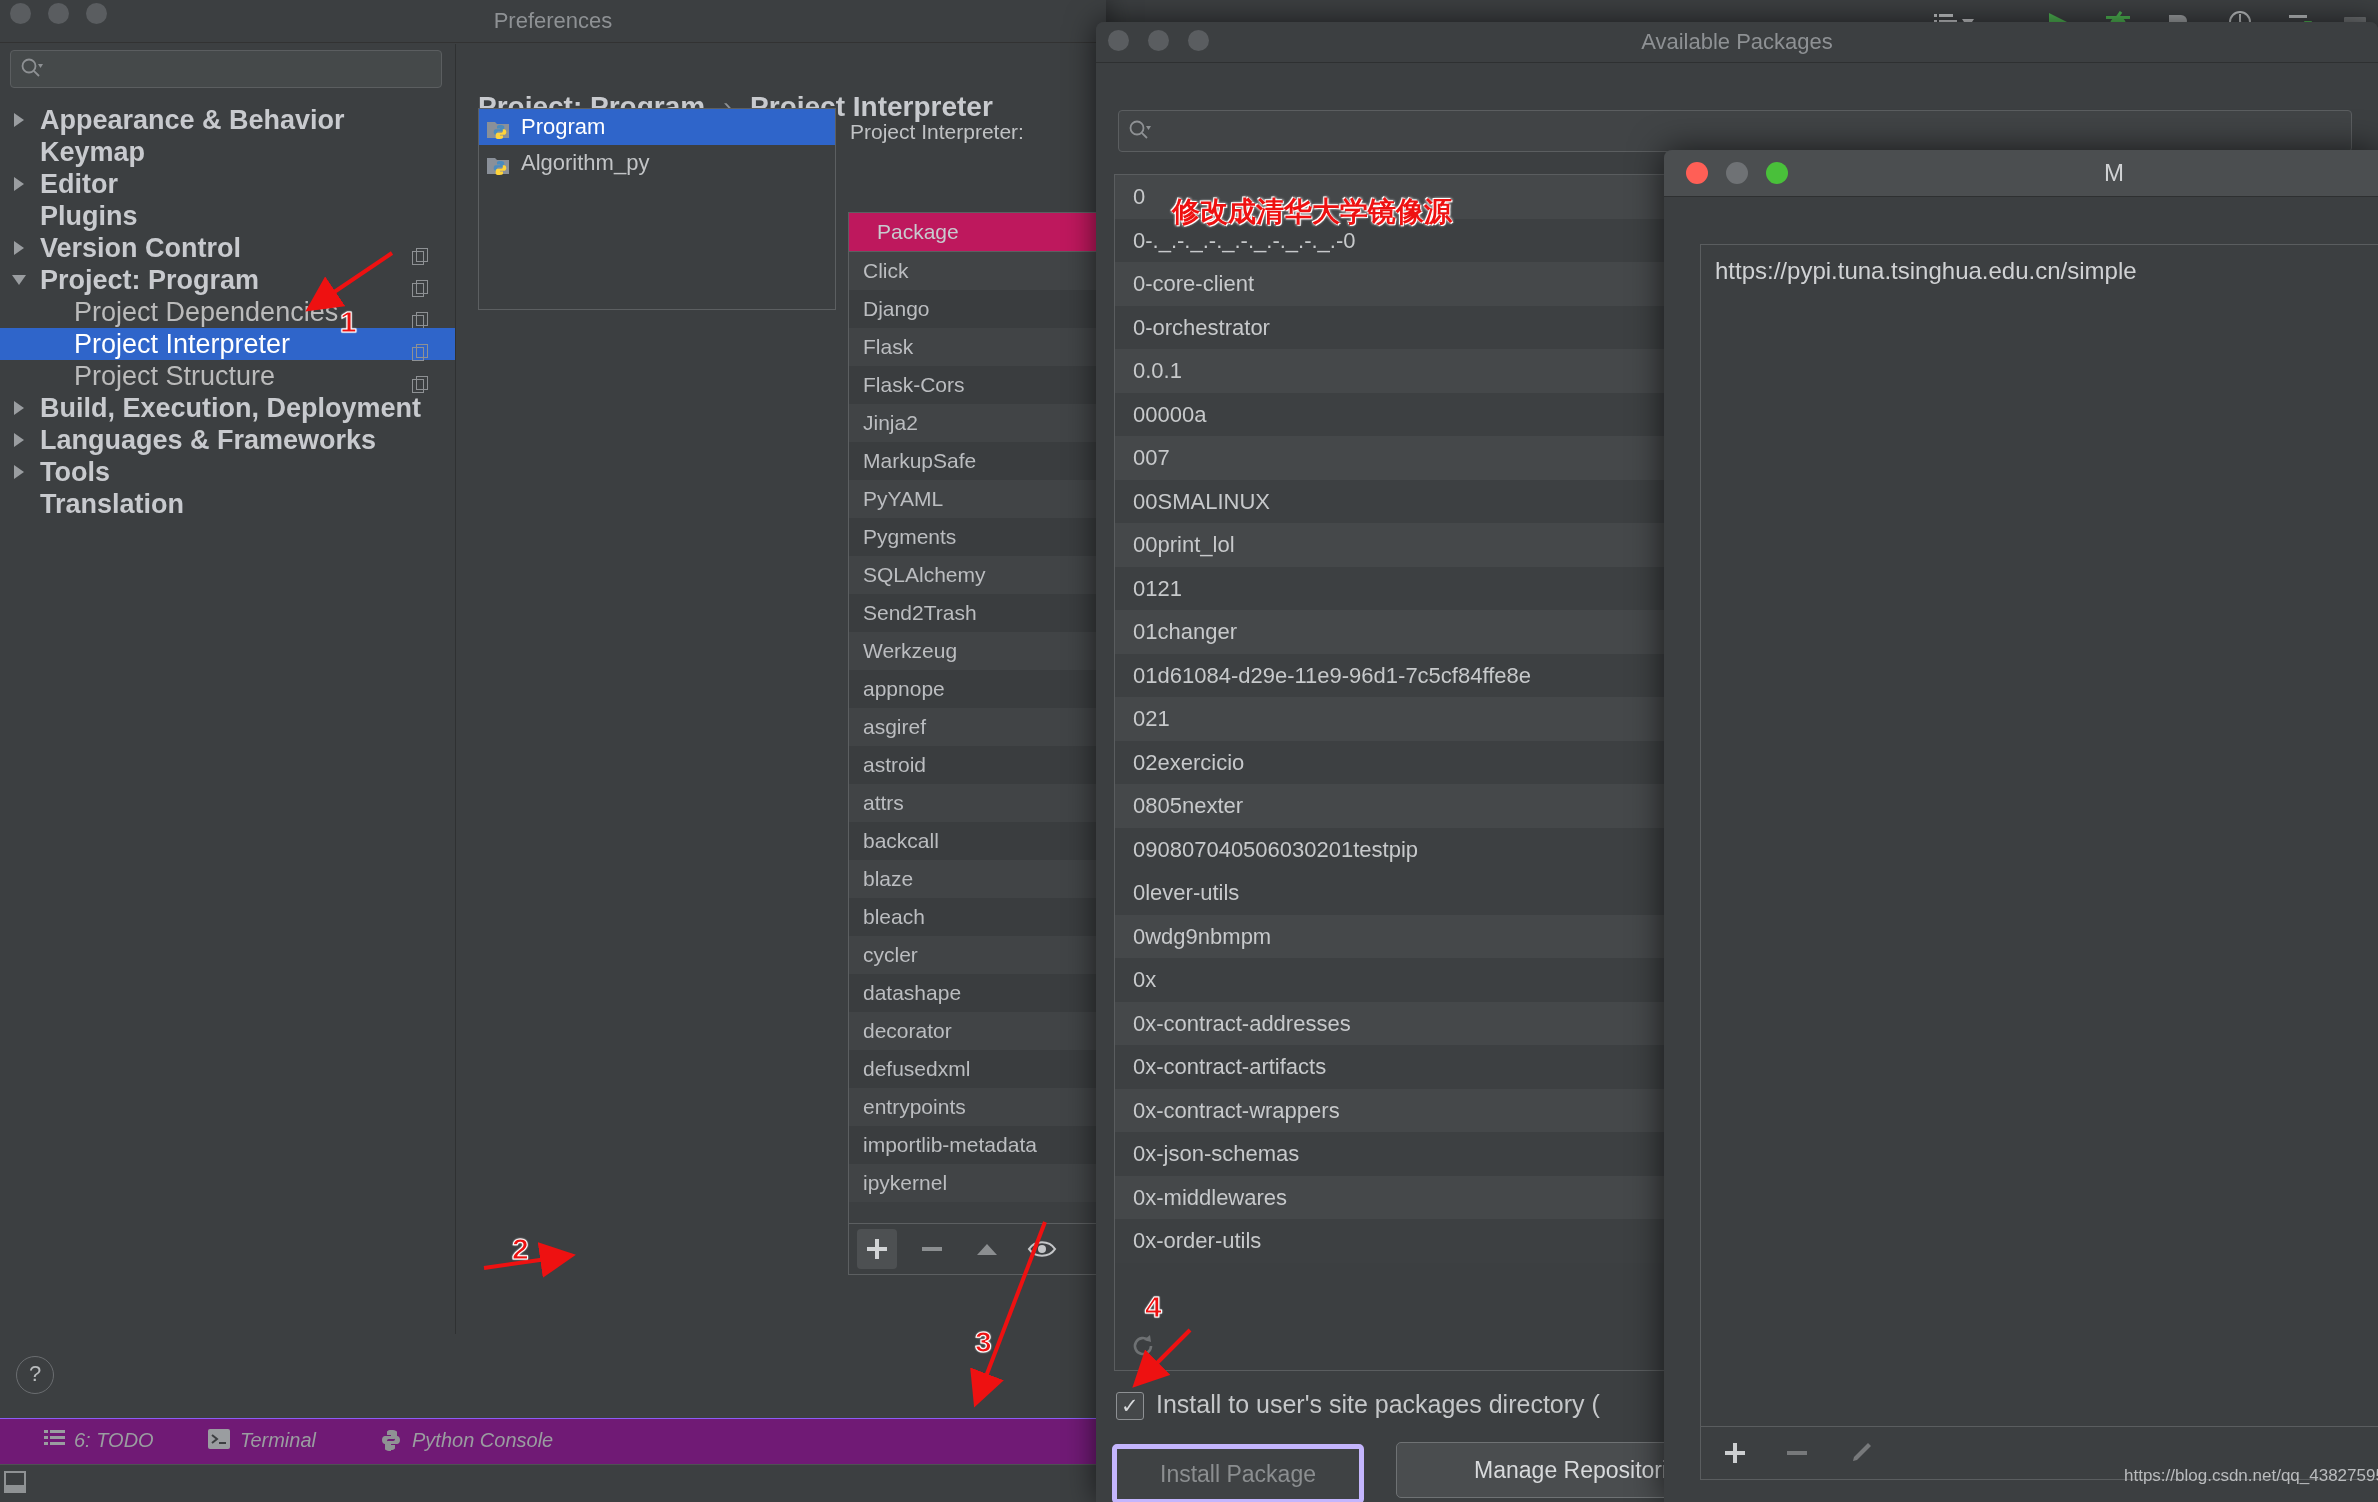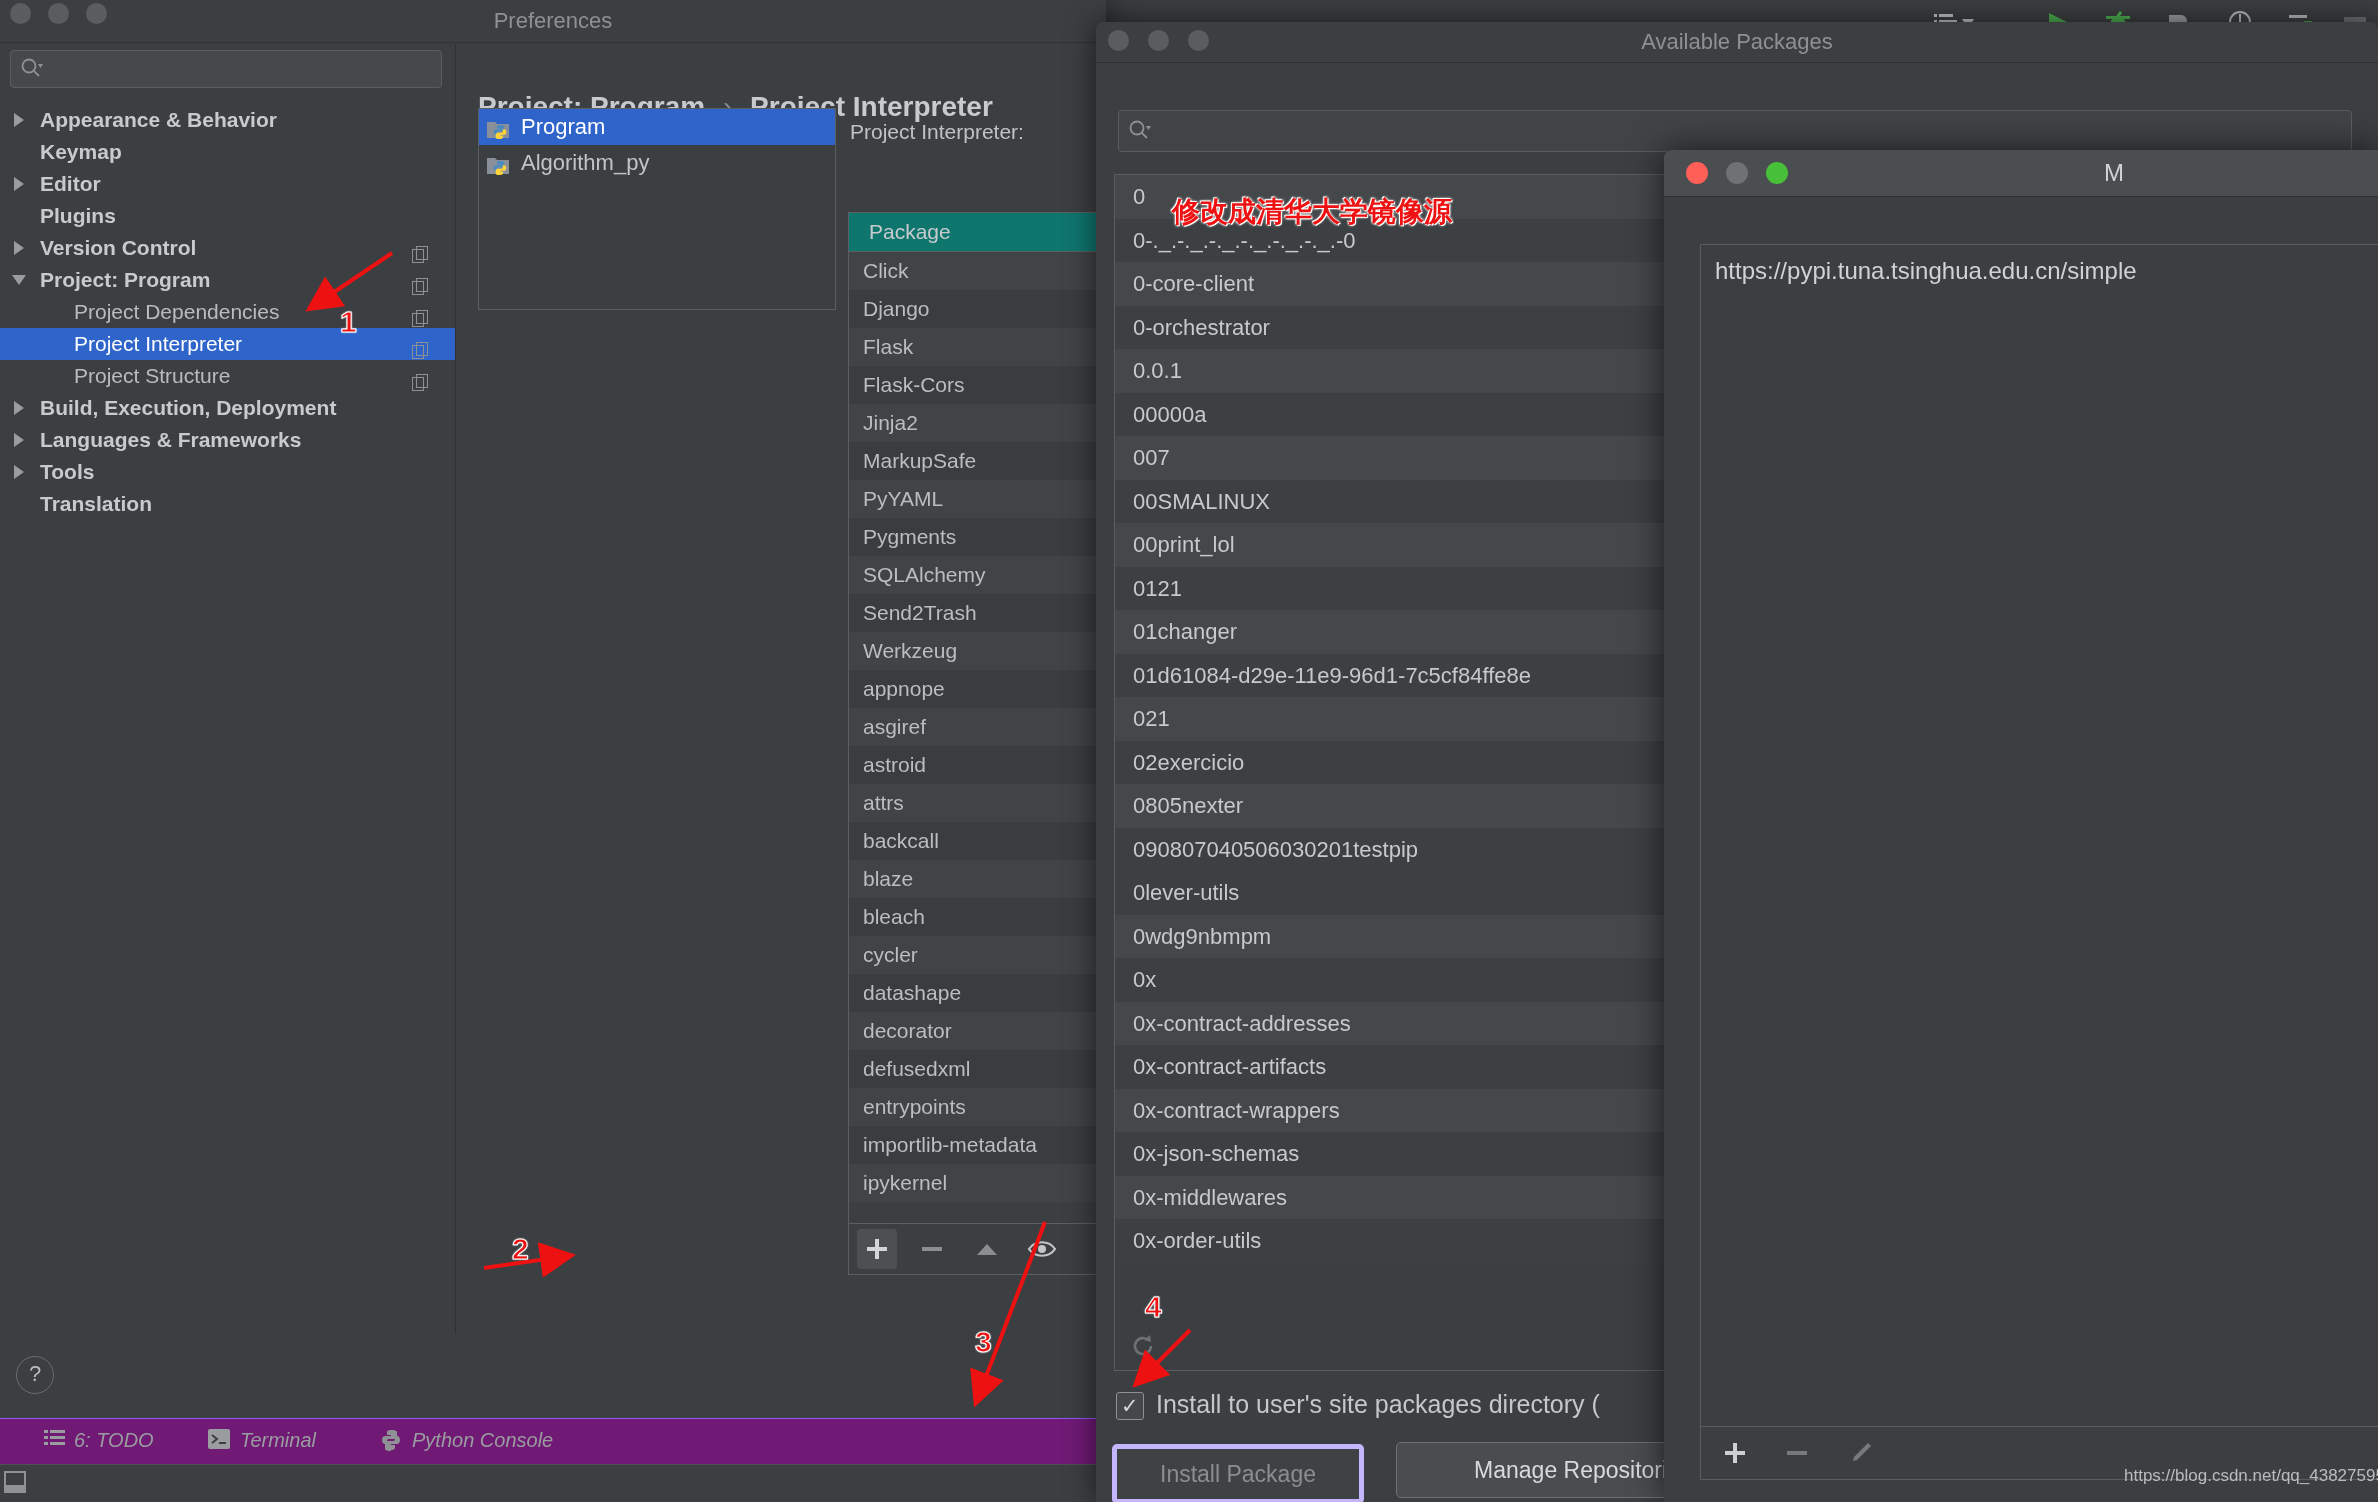--- a/index.html
+++ b/index.html
@@ -31,21 +31,21 @@
   .traffic-grey{width:21px;height:21px;border-radius:50%;background:#5a5d60;position:absolute;top:3px;}
 
   #prefs-search{
     left:10px;top:50px;width:430px;height:36px;border:1px solid #5b5e60;border-radius:4px;
     background:#45494a;
   }
   .search-glyph{position:absolute;left:9px;top:6px;width:24px;height:24px;}
 
   
   #settings-tree{left:0;top:104px;width:455px;height:1230px;}
-  .tree-row{position:relative;height:32px;line-height:32px;color:#bbbbbb;font-size:21px;white-space:nowrap;}
+  .tree-row{position:relative;height:32px;line-height:32px;color:#bbbbbb;font-size:27px;white-space:nowrap;}
   .tree-row.bold{font-weight:bold;color:#c8cace;}
   .tree-row.sel{background:#2f65ca;color:#ffffff;}
   .tree-arrow{position:absolute;width:0;height:0;}
   .arrow-right{border-left:10px solid #9a9da0;border-top:7px solid transparent;border-bottom:7px solid transparent;left:14px;top:9px;}
   .arrow-down{border-top:10px solid #9a9da0;border-left:7px solid transparent;border-right:7px solid transparent;left:12px;top:11px;}
   .tree-label{position:absolute;}
   .copy-glyph{position:absolute;right:26px;top:8px;width:17px;height:17px;}
 
   #prefs-divider{left:455px;top:44px;width:1px;height:1290px;background:#2f3132;}
 
@@ -62,21 +62,21 @@
   #project-list{left:478px;top:108px;width:356px;height:200px;background:#3c3f41;border:1px solid #5c5f61;}
   .proj-row{position:relative;height:36px;line-height:36px;color:#c2c4c6;font-size:22px;padding-left:8px;}
   .proj-row.sel{background:#2f65ca;color:#ffffff;}
   .py-folder{position:absolute;left:8px;top:7px;width:24px;height:22px;}
   .proj-label{position:absolute;left:42px;}
 
   #interp-label{left:850px;top:120px;color:#c0c2c4;font-size:21px;}
 
   
   #pkg-table{left:848px;top:212px;width:262px;height:1010px;border:1px solid #5c5f61;background:#3c3f41;overflow:hidden;}
-  #pkg-head{height:38px;line-height:38px;background:#0f766e;border-bottom:1px solid #5c5f61;color:#c8cace;font-size:21px;padding-left:20px;}
+  #pkg-head{height:38px;line-height:38px;background:#be185d;border-bottom:1px solid #5c5f61;color:#c8cace;font-size:21px;padding-left:28px;}
   .pkg-row{height:38px;line-height:38px;color:#bbbdc0;font-size:21px;padding-left:14px;white-space:nowrap;overflow:hidden;}
   .pkg-row.odd{background:#414446;}
   .pkg-row.even{background:#3a3d3f;}
   #pkg-toolbar{left:848px;top:1224px;width:262px;height:50px;border:1px solid #5c5f61;border-top:none;background:#3c3f41;}
   .pkgbtn{position:absolute;top:5px;width:40px;height:40px;display:flex;align-items:center;justify-content:center;}
   .pkgbtn.hl{background:#4d5052;border-radius:4px;}
 
   
   #avail-window{
     left:1096px;top:22px;width:1282px;height:1480px;background:#3c3f41;

